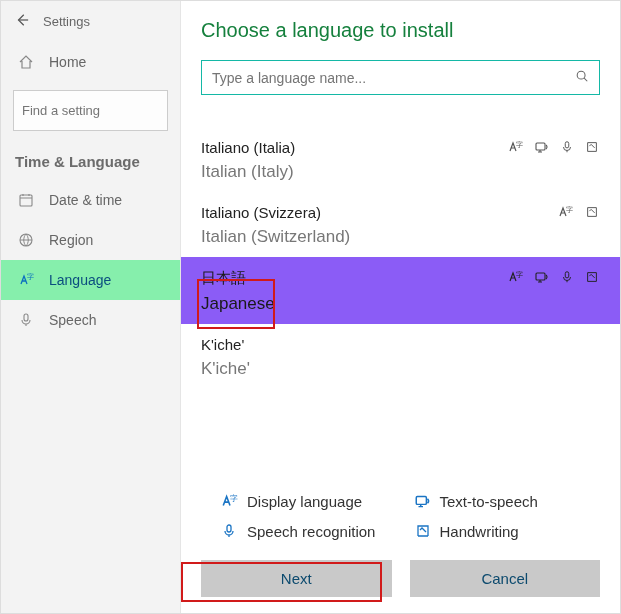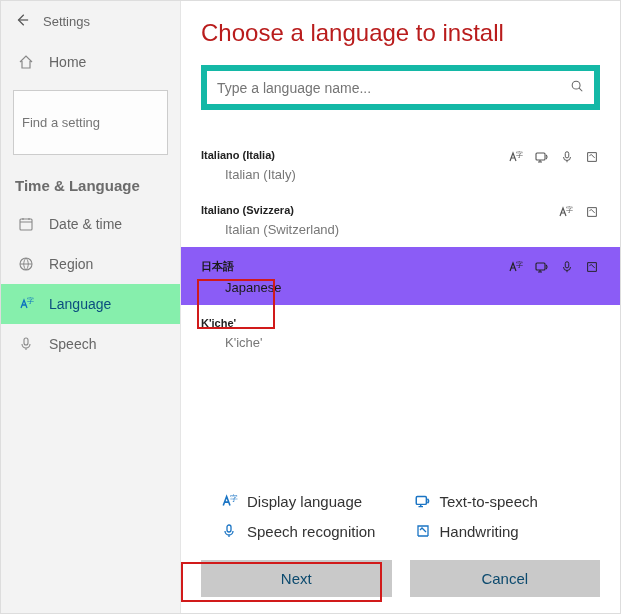--- a/index.html
+++ b/index.html
@@ -43,50 +43,50 @@
   .sb-item.selected {
     background: #86efac;
     color: #0b4e7f;
   }
   .sb-item.selected .icon { color: #0b6fbf; }
   .sb-search {
     margin: 8px 12px 12px 12px;
   }
   .sb-search input {
     width: 100%;
-    padding: 24px 8px;
+    padding: 12px 8px;
     border: 1px solid #ccc;
     font-size: 13px;
     color: #999;
     background: #fdfdfd;
   }
   .sb-section-title {
     padding: 10px 14px 10px 14px;
     color: #6b6b6b;
     font-weight: 600;
     font-size: 15px;
   }
   
   .main {
     flex: 1;
     display: flex;
     flex-direction: column;
     padding: 18px 20px 0 20px;
     position: relative;
   }
   .main-title {
-    font-size: 24px;
+    font-size: 20px;
     font-weight: 400;
-    color: #b91c1c;
+    color: #15803d;
     margin-bottom: 18px;
   }
   .search-box {
     display: flex;
     align-items: center;
-    border: 6px solid #14b8a6;
+    border: 1px solid #14b8a6;
     padding: 8px 10px;
     margin-bottom: 8px;
     color: #666;
   }
   .search-box input {
     flex: 1;
     border: none;
     outline: none;
     font-size: 14px;
     color: #999;
@@ -97,29 +97,27 @@
     overflow: hidden;
     margin: 0 -20px;
   }
   .lang-row {
     padding: 12px 20px 10px 20px;
     display: flex;
     align-items: flex-start;
   }
   .lang-texts { flex: 1; }
   .lang-native {
-    font-size: 11px;
+    font-size: 15px;
     color: #222;
     margin-bottom: 6px;
-    font-weight: bold;
   }
   .lang-english {
-    font-size: 13px;
+    font-size: 17px;
     color: #777;
-    margin-left: 24px;
   }
   .lang-icons {
     display: flex;
     gap: 10px;
     align-items: center;
     color: #555;
   }
   .lang-row.selected {
     background: #8b5cf6;
   }

